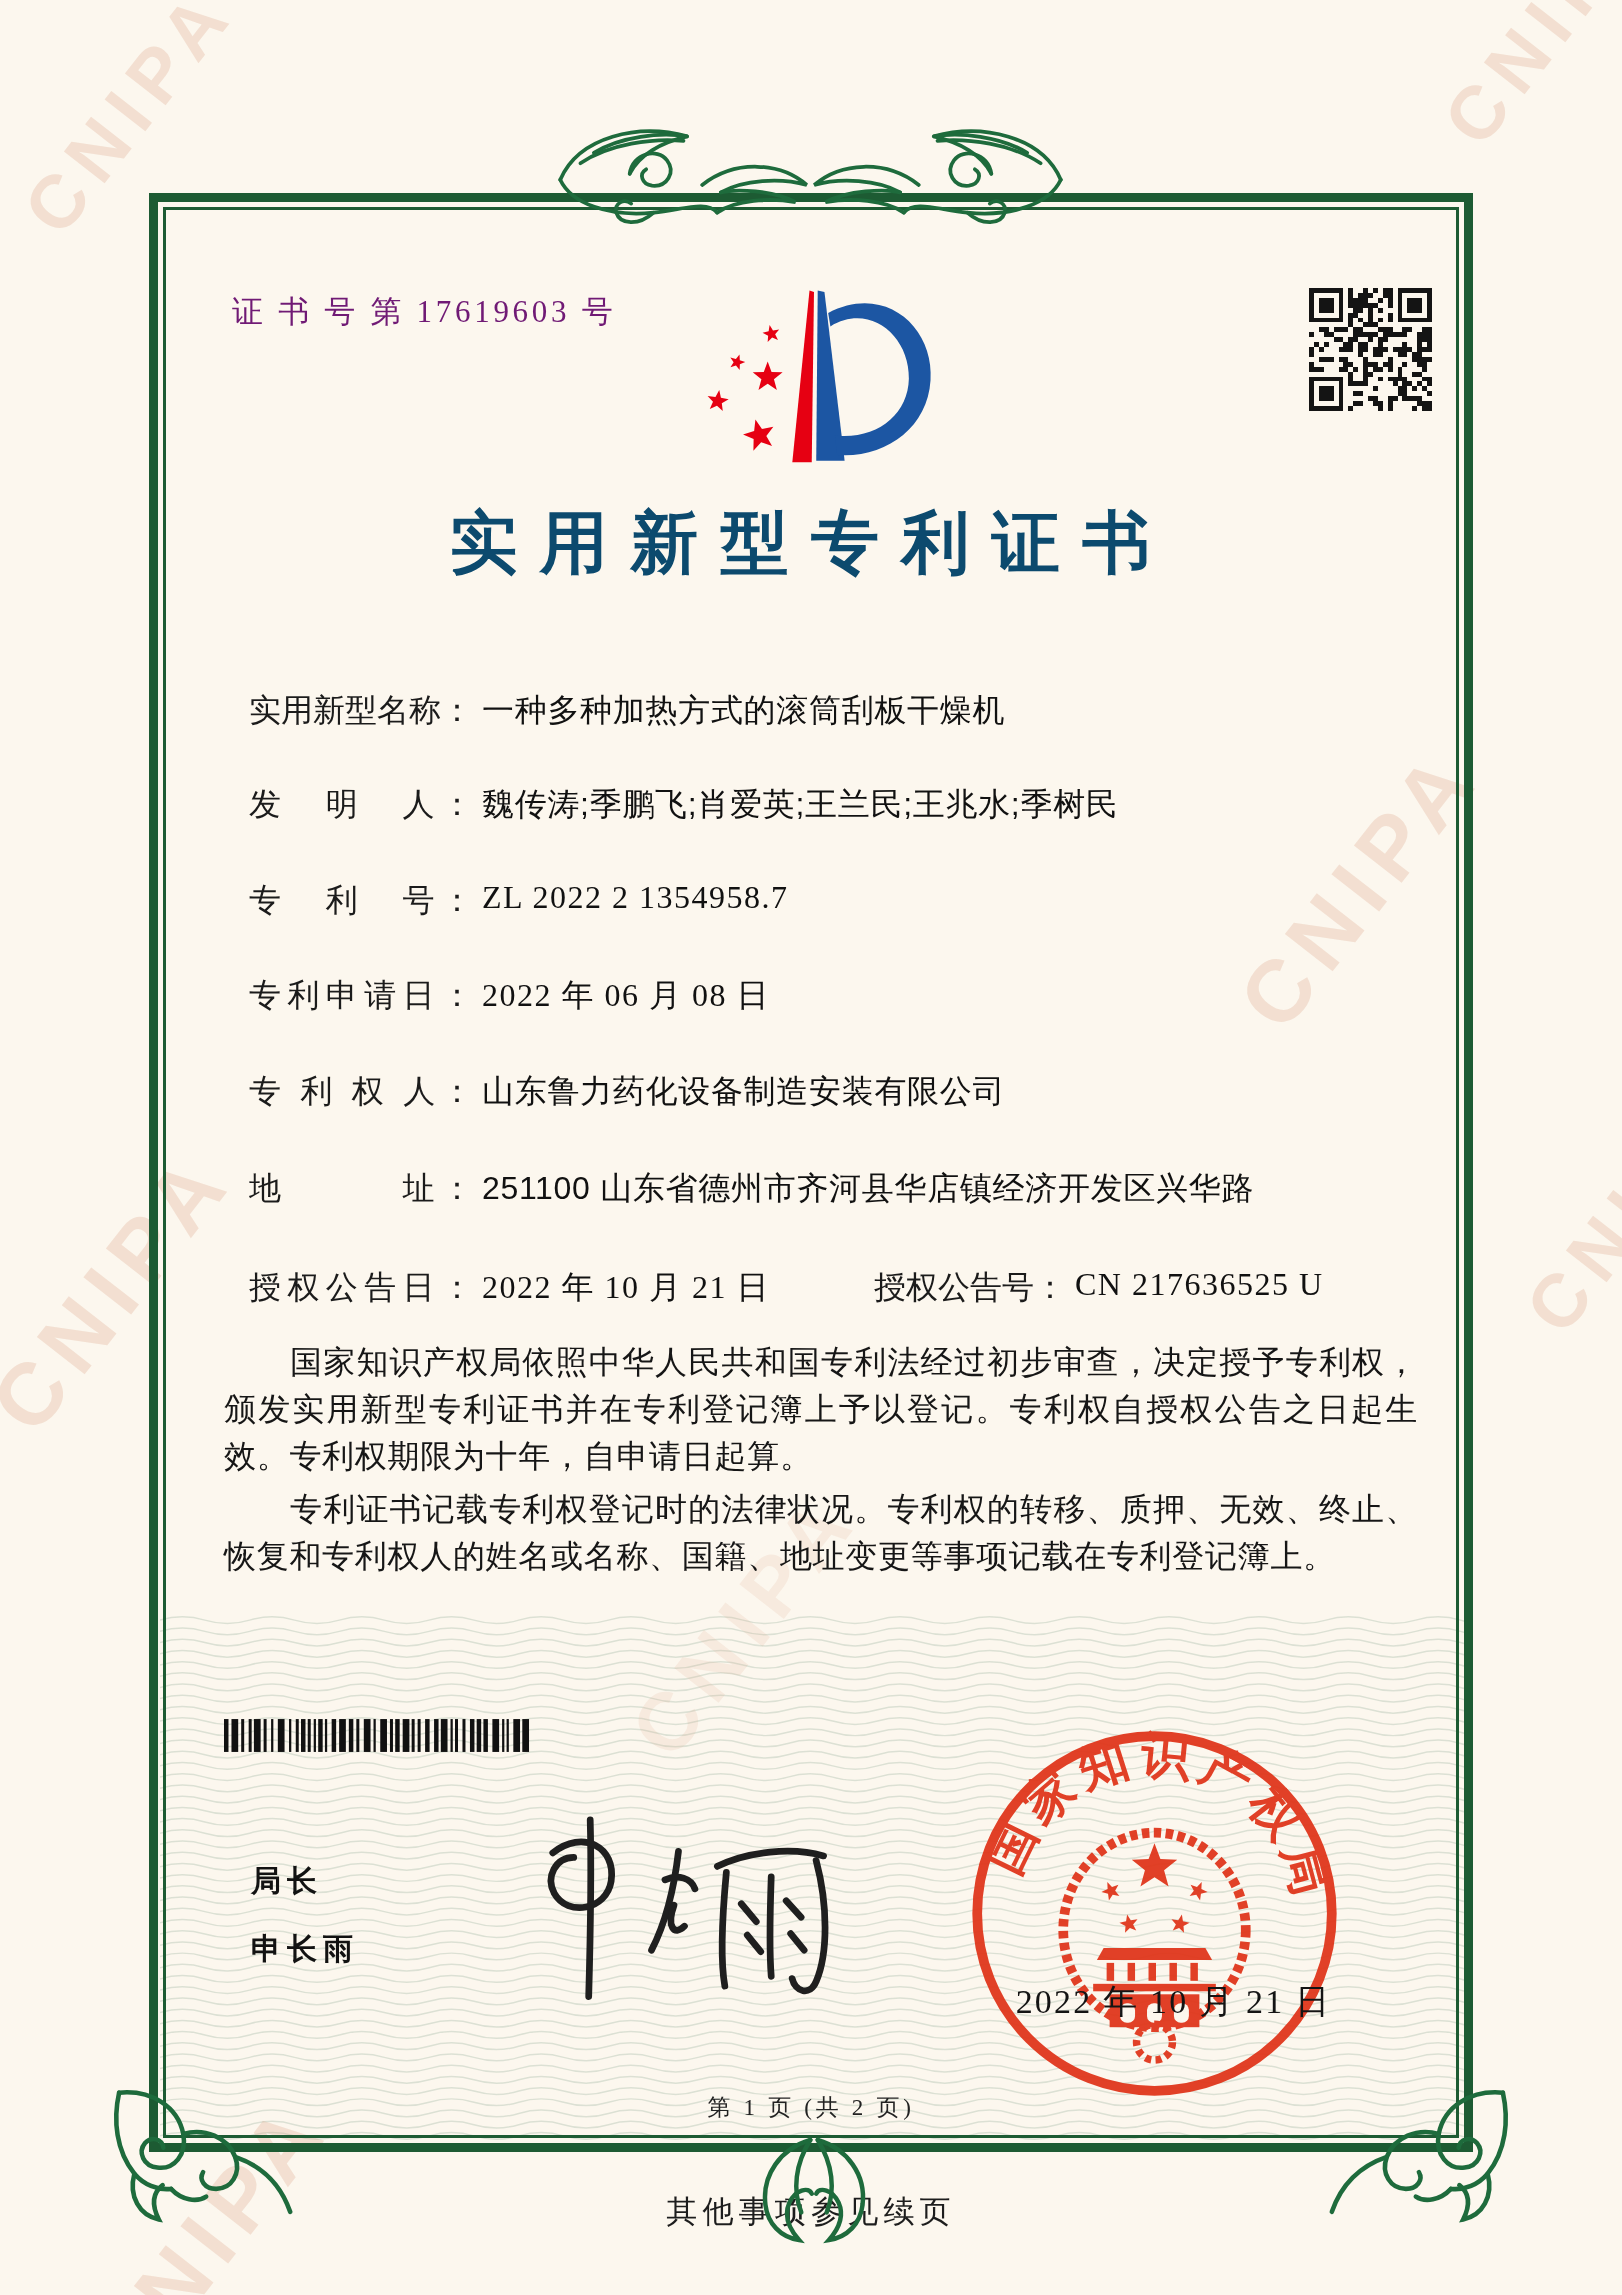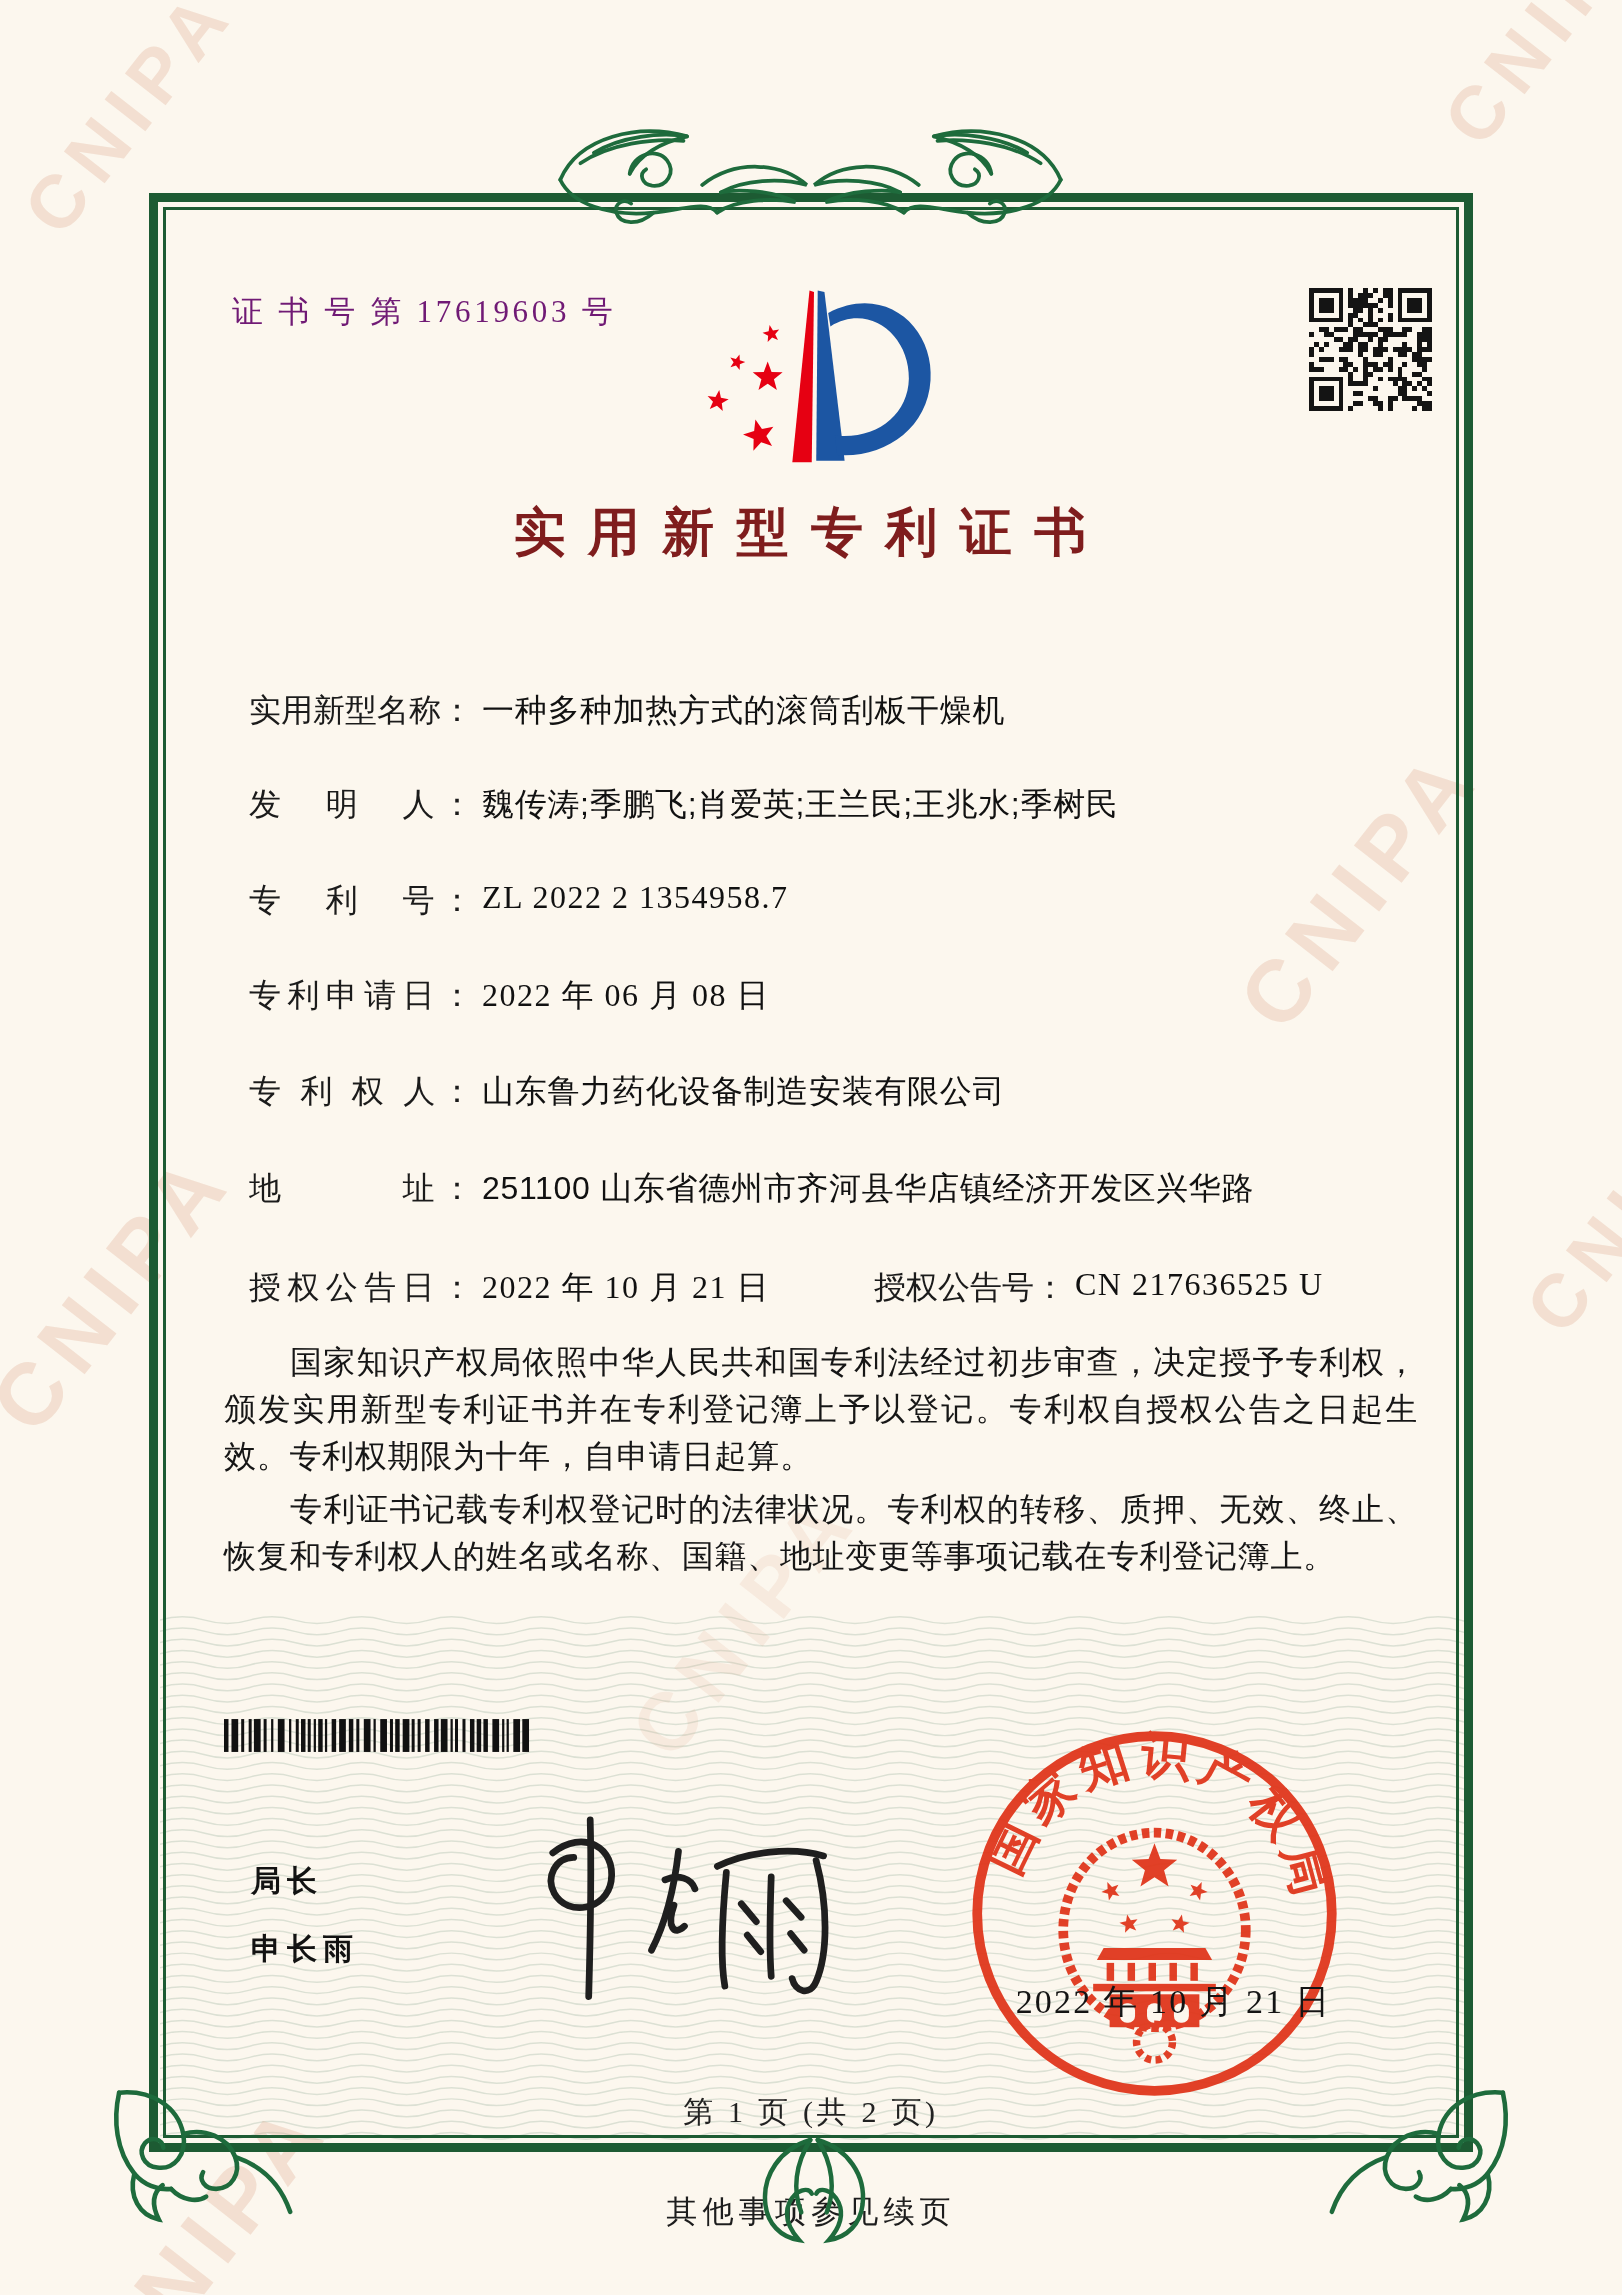--- a/index.html
+++ b/index.html
@@ -9,37 +9,37 @@
   .wm{position:absolute;font-family:"Liberation Sans","DejaVu Sans",sans-serif;font-weight:700;
       color:rgba(222,168,143,0.30);letter-spacing:12px;transform:rotate(-52deg);z-index:1;
       user-select:none;white-space:nowrap;}
   
   #frame{position:absolute;left:149px;top:193px;width:1324px;height:1959px;z-index:2;
          border:9.7px solid #1d5b33;box-sizing:border-box;background:transparent;}
   #frame-inner{position:absolute;inset:5.2px;border:3px solid #1d5b33;}
   
   #content{position:absolute;inset:0;z-index:3;}
   .certno{position:absolute;left:232px;top:291px;font-size:31px;letter-spacing:3.7px;color:#701a75;}
-  .title{position:absolute;left:0;top:498px;width:100%;text-align:center;font-size:52px;
-         font-weight:700;letter-spacing:22.4px;color:#7f1d1d;}
+  .title{position:absolute;left:0;top:498px;width:100%;text-align:center;font-size:68px;
+         font-weight:700;letter-spacing:22.4px;color:#0c4a6e;}
   .row{position:absolute;left:249px;width:1166px;font-size:32px;white-space:nowrap;}
   .flabel{display:inline-block;width:224px;text-align:justify;text-align-last:justify;
           vertical-align:top;color:#1b1b1b;}
   .fvalue{margin-left:9px;color:#111;}
   .hei{font-family:"Liberation Sans","DejaVu Sans",sans-serif;font-weight:400;letter-spacing:0.7px;}
   .song{letter-spacing:1.5px;}
   .grant2{position:absolute;left:605px;top:0;margin-left:20px;}
   #paras{position:absolute;left:224px;top:1339px;width:1194px;font-size:32px;line-height:47px;
          text-align:justify;letter-spacing:0.7px;color:#161616;}
   #paras p{margin:0 0 6px 0;text-indent:66px;}
   .officer{position:absolute;left:251px;font-family:"Liberation Sans","DejaVu Sans",sans-serif;
            font-weight:700;font-size:30px;letter-spacing:6px;color:#121212;}
   .seal-date{position:absolute;left:998px;top:1979px;width:351px;text-align:center;
              font-size:34px;letter-spacing:2.2px;color:#141414;z-index:5;}
-  .page-foot{position:absolute;left:0;top:2092px;width:100%;text-align:center;font-size:30px;
+  .page-foot{position:absolute;left:0;top:2092px;width:100%;text-align:center;font-size:23px;
              letter-spacing:3.7px;color:#222;}
   .cont-note{position:absolute;left:0;top:2191px;width:100%;text-align:center;font-size:31px;
              letter-spacing:5.2px;color:#1d1d1d;z-index:3;}
   svg{display:block}
   .abs{position:absolute;}
 </style>
 </head>
 <body>
 
 <div id="page">

